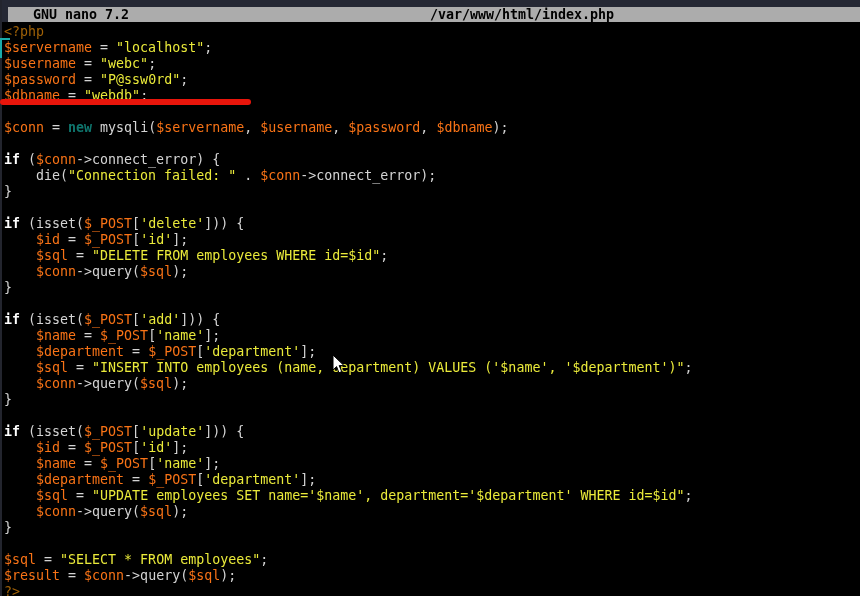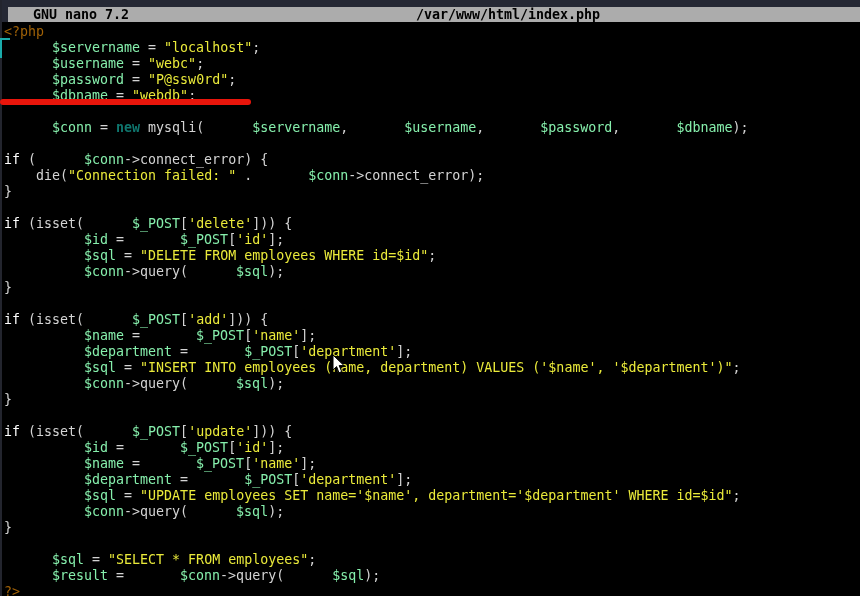--- a/index.html
+++ b/index.html
@@ -11,35 +11,35 @@
   
   .top-strip{height:7px;background:#252834;width:860px;}
   .titlebar-row{display:flex;height:15px;}
   .titlebar-gutter{width:8px;background:#252834;height:15px;flex:none;}
   .titlebar{
     flex:1;background:#acacac;color:#000;height:15px;
     font-size:13.3px;line-height:15px;font-weight:bold;position:relative;
     white-space:pre;
   }
   .titlebar .app{position:absolute;left:25px;top:0;}
-  .titlebar .path{position:absolute;left:408px;top:0;text-align:center;}
+  .titlebar .path{position:absolute;left:422px;top:0;text-align:center;}
   
   .left-edge{position:absolute;left:0;top:0;width:2px;height:596px;background:#23252e;z-index:1;}
   
   .code{
     position:relative;z-index:2;
     padding:2px 0 0 4px;height:572px;overflow:hidden;
     font-size:13.3px;line-height:16px;white-space:pre;color:#d4d4d4;
   }
   .line{height:16px;}
   .c-tag{color:#a16207;}
-  .c-var{color:#86efac;margin-left:48px;}
+  .c-var{color:#f97316;}
   .c-str{color:#eaea3a;}
   .c-txt{color:#d4d4d4;}
-  .c-kw{color:#ffffff;font-weight:normal;}
+  .c-kw{color:#ffffff;font-weight:bold;}
   .c-kw2{color:#0f766e;font-weight:bold;}
   
   .red-underline{
     position:absolute;left:0;top:99px;width:251px;height:6px;
     background:#e8150b;border-radius:3px;z-index:5;
   }
   .text-cursor-v{position:absolute;left:0;top:39px;width:2px;height:19px;background:#1aabab;z-index:4;}
   .text-cursor-h{position:absolute;left:0;top:38px;width:10px;height:2px;background:#1aabab;z-index:4;}
   .mouse-cursor{position:absolute;left:332px;top:355px;z-index:6;}
 </style>

